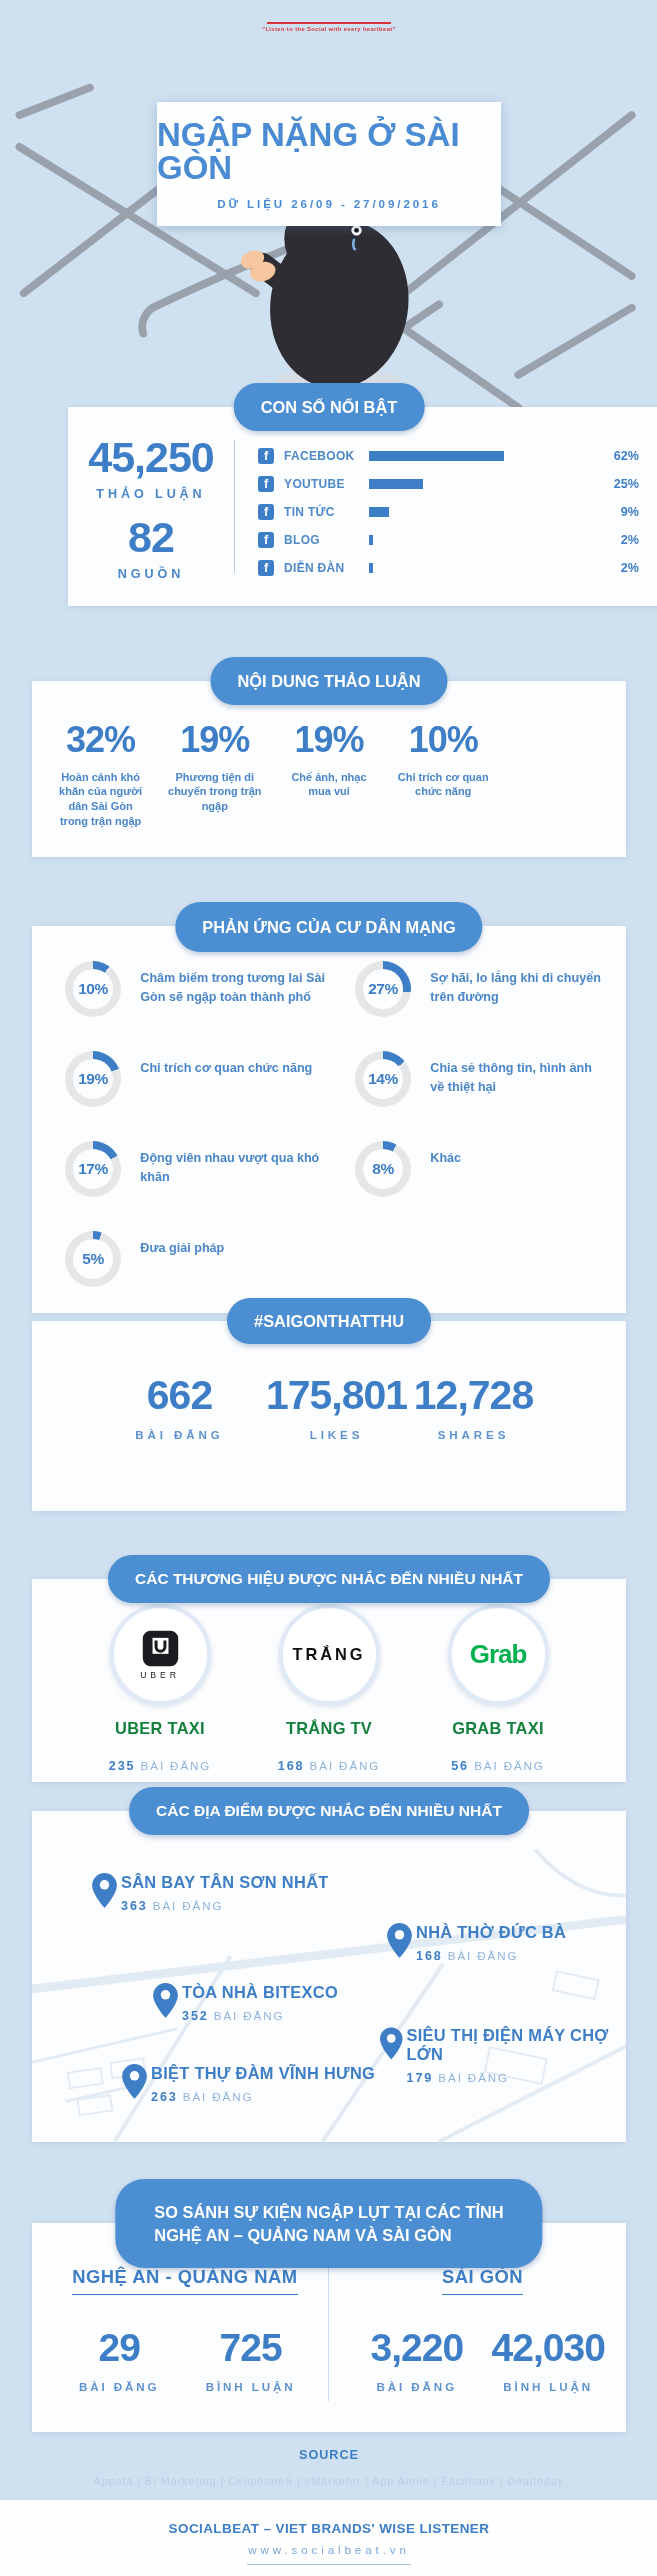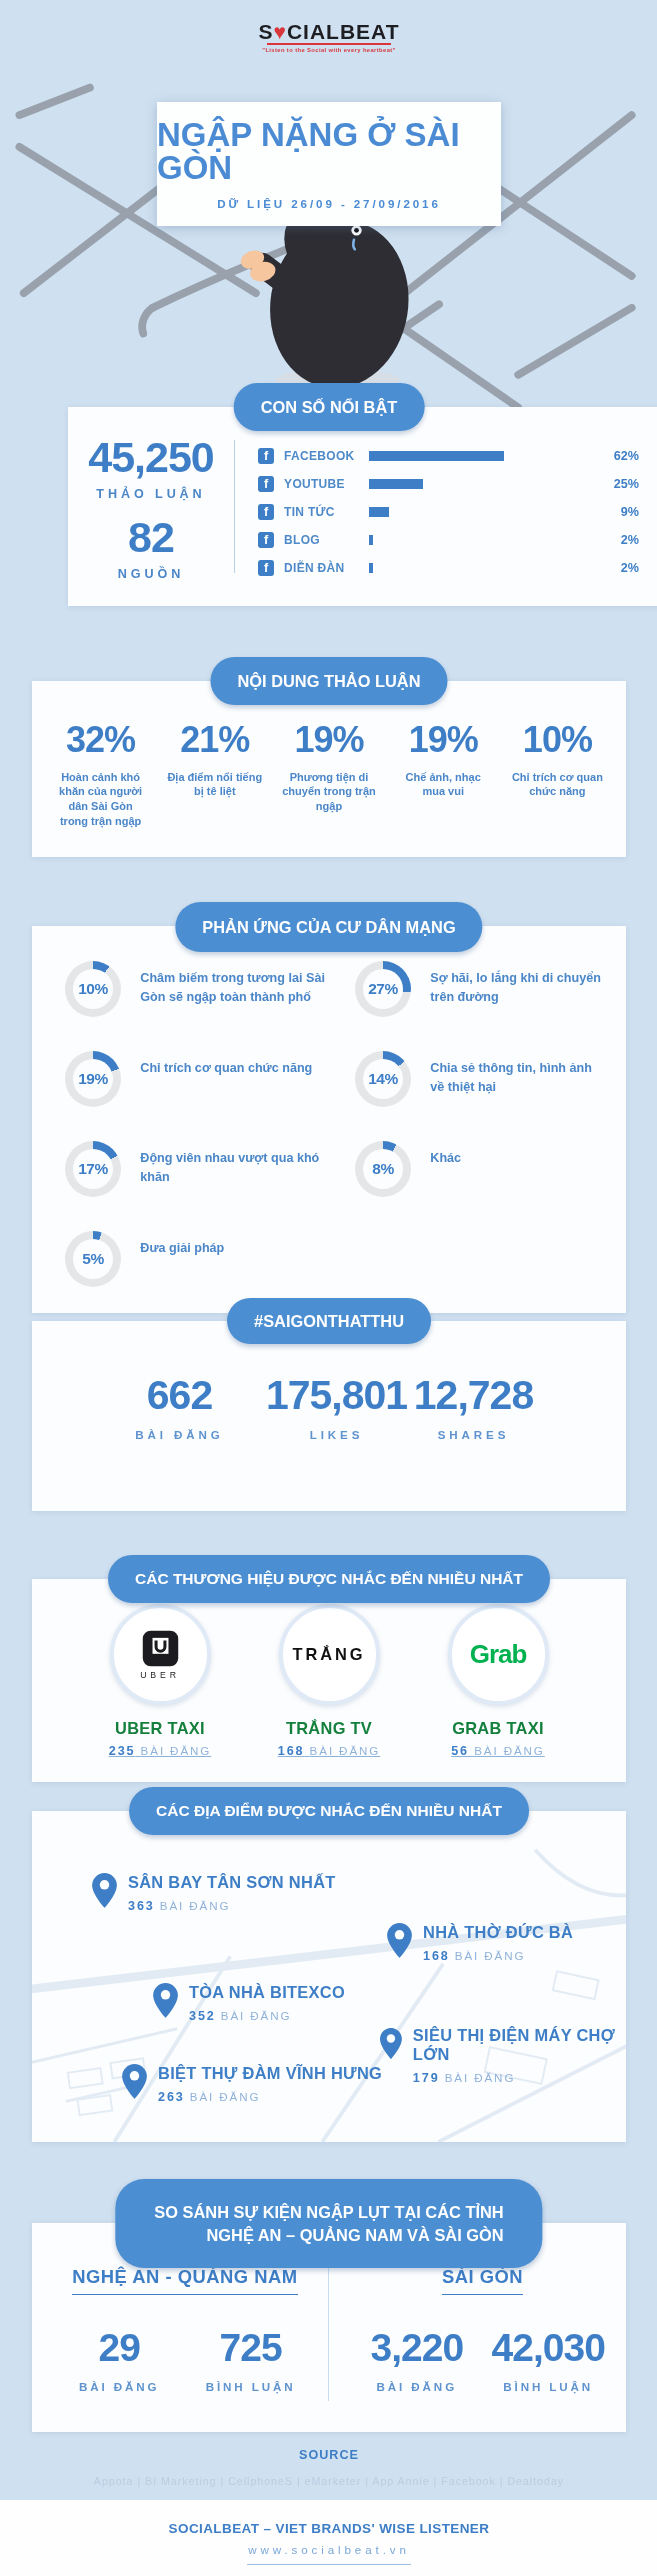--- a/index.html
+++ b/index.html
@@ -15,21 +15,21 @@
   .logo-word .heart{color:#d9363c;}
   .logo-rule{width:124px;height:1.9px;background:#d9363c;margin:1px auto 1.9px;}
   .logo-tag{font-size:5.8px;color:#d9363c;font-weight:bold;letter-spacing:0.4px;}
   
   .title-box{left:157px;top:102px;width:344px;height:124px;background:#fdfefe;z-index:2;
     box-shadow:0 1.9px 9.7px rgba(90,120,160,.35);display:flex;flex-direction:column;align-items:center;justify-content:center;gap:13.5px;}
   .title-main{font-size:33px;font-weight:bold;color:#4a8bd4;letter-spacing:0;line-height:1;}
   .title-sub{font-size:11.6px;font-weight:bold;color:#4a8bd4;letter-spacing:2.9px;}
   
   .pill{position:absolute;left:50%;transform:translateX(-50%);z-index:3;background:#4c8ed2;color:#fff;
-    border-radius:29px;display:flex;flex-direction:column;align-items:flex-end;justify-content:center;
+    border-radius:29px;display:flex;flex-direction:column;align-items:flex-start;justify-content:center;
     font-weight:bold;text-align:center;box-shadow:0 2.9px 4.8px rgba(60,100,150,.30);padding:0 27px;white-space:nowrap;}
   .pill .l{line-height:1.35;}
   
   .card{position:absolute;left:32px;width:594px;background:#fcfdfe;z-index:2;box-shadow:0 1px 4.8px rgba(110,140,180,.20);}
   
   .hl-stats{position:absolute;left:0;top:29px;width:166px;text-align:center;}
   .big-num{font-size:43px;font-weight:bold;letter-spacing:-1px;color:#3d7ec6;line-height:1;}
   .small-cap{font-size:12.6px;font-weight:bold;letter-spacing:3.9px;color:#4a86c8;margin-top:7.7px;}
   .hl-divider{position:absolute;left:166px;top:33px;height:133px;width:0;border-left:1px solid #b9cfe6;}
   .ch-rows{position:absolute;left:190px;top:35px;right:23px;}
@@ -55,27 +55,27 @@
   .re-label{font-size:12.6px;font-weight:bold;color:#4a86c8;line-height:1.5;padding-top:7.7px;max-width:208px;}
   
   .hash-col{position:absolute;text-align:center;width:155px;}
   .hash-num{font-size:41px;font-weight:bold;letter-spacing:-1px;color:#3d7ec6;line-height:1;}
   .hash-lab{margin-top:11.6px;font-size:11.6px;font-weight:bold;letter-spacing:3.9px;color:#5e93ce;}
   
   .brand{position:absolute;top:25px;width:174px;text-align:center;}
   .brand-circle{width:93px;height:93px;border-radius:50%;background:#fff;border:4.8px solid #dfeaf6;
     box-shadow:0 1.9px 5.8px rgba(110,140,180,.25);margin:0 auto;display:flex;flex-direction:column;align-items:center;justify-content:center;}
   .brand-name{margin-top:13.5px;font-size:16.4px;font-weight:bold;color:#15803d;letter-spacing:0.3px;}
-  .brand-count{margin-top:6px;font-size:11.6px;color:#8fb2d9;letter-spacing:1.9px;text-decoration:underline;}
+  .brand-count{margin-top:21px;font-size:11.6px;color:#8fb2d9;letter-spacing:1.9px;}
   .brand-count b{color:#3d7ec6;font-size:12.6px;}
   .uber-word{font-size:8.7px;letter-spacing:3.9px;color:#1c1c20;margin-top:2.9px;font-weight:normal;}
   .trang-word{font-size:16.4px;font-weight:bold;color:#111;letter-spacing:2.9px;}
   .grab-word{font-size:26px;font-weight:bold;color:#00b14f;letter-spacing:-1px;}
   
-  .pin{position:absolute;display:flex;gap:11px;align-items:flex-start;z-index:2;}
+  .pin{position:absolute;display:flex;gap:4px;align-items:flex-start;z-index:2;}
   .pin-name{font-size:16.4px;font-weight:bold;color:#3d7ec6;letter-spacing:0.3px;}
   .pin-count{margin-top:6.8px;font-size:11.6px;color:#8fb2d9;letter-spacing:1.9px;}
   .pin-count b{color:#3d7ec6;font-size:12.6px;}
   
   .cmp-col{position:absolute;top:43px;width:271px;text-align:center;}
   .cmp-title{display:inline-block;font-size:18.4px;font-weight:bold;color:#3d7ec6;letter-spacing:0.5px;
     border-bottom:1.9px solid #3d7ec6;padding-bottom:5.8px;}
   .cmp-stats{display:flex;justify-content:space-between;margin-top:33px;padding:0 5.8px;}
   .cmp-stat{width:128px;text-align:center;}
   .cmp-num{font-size:39px;font-weight:bold;letter-spacing:-1px;color:#3d7ec6;line-height:1;}
@@ -115,21 +115,20 @@
       <path d="M 302 332 L 262 302" stroke="#2d2d33" stroke-width="28" stroke-linecap="round" fill="none"></path>
       <ellipse cx="251" cy="296" rx="14" ry="10" fill="#f6c69f" transform="rotate(-22 251 296)"></ellipse>
       <ellipse cx="263" cy="310" rx="15" ry="11" fill="#f6c69f" transform="rotate(-16 263 310)"></ellipse>
       <circle cx="372" cy="262" r="6" fill="#ffffff"></circle>
       <circle cx="372" cy="262" r="2.8" fill="#111111"></circle>
       <path d="M 369 273 q -2 8 1 11" stroke="#7fb3e8" stroke-width="3" stroke-linecap="round" fill="none"></path>
     </g>
   </svg>
 
   <div class="abs logo">
-    <div class="logo-word"><span>S</span><span class="heart">♥</span><span>CIALBEAT</span></div>
     <div class="logo-rule"></div>
     <div class="logo-tag">"Listen to the Social with every heartbeat"</div>
   </div>
 
   <div class="abs title-box">
     <div class="title-main">NGẬP NẶNG Ở SÀI GÒN</div>
     <div class="title-sub">DỮ LIỆU 26/09 - 27/09/2016</div>
   </div>
 
   <div class="pill" style="top:383px;height:48px;font-size:16.4px;">
@@ -188,24 +187,20 @@
   </div>
 
   <div class="pill" style="top:657px;height:48px;font-size:16.4px;">
     <span class="l">NỘI DUNG THẢO LUẬN</span>
   </div>
   <div class="card" style="top:681px;height:176px;">
     <div class="topics">
       <div class="topic">
         <div class="topic-v">32%</div>
         <div class="topic-l">Hoàn cảnh khó khăn của người dân Sài Gòn trong trận ngập</div>
-      </div>
-      <div class="topic">
-        <div class="topic-v">21%</div>
-        <div class="topic-l">Địa điểm nổi tiếng bị tê liệt</div>
       </div>
       <div class="topic">
         <div class="topic-v">19%</div>
         <div class="topic-l">Phương tiện di chuyển trong trận ngập</div>
       </div>
       <div class="topic">
         <div class="topic-v">19%</div>
         <div class="topic-l">Chế ảnh, nhạc mua vui</div>
       </div>
       <div class="topic">

